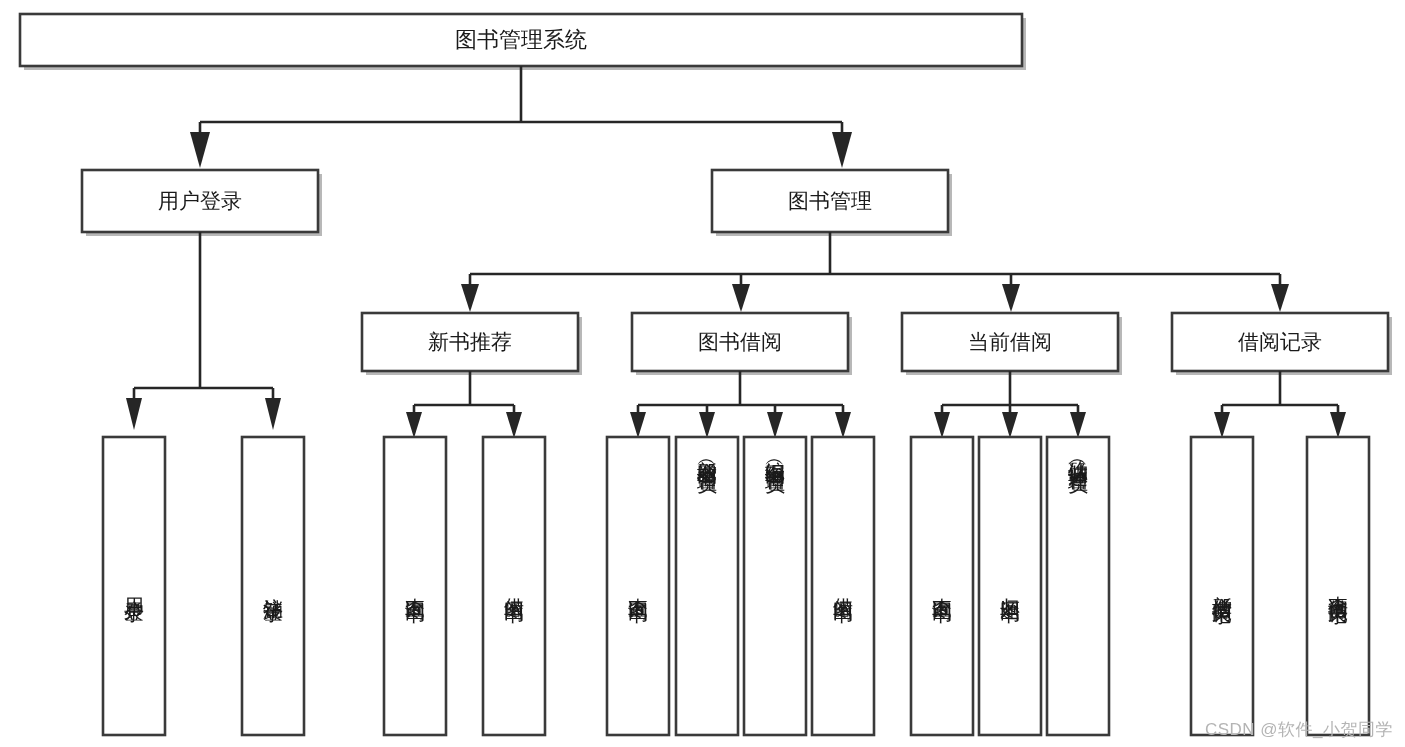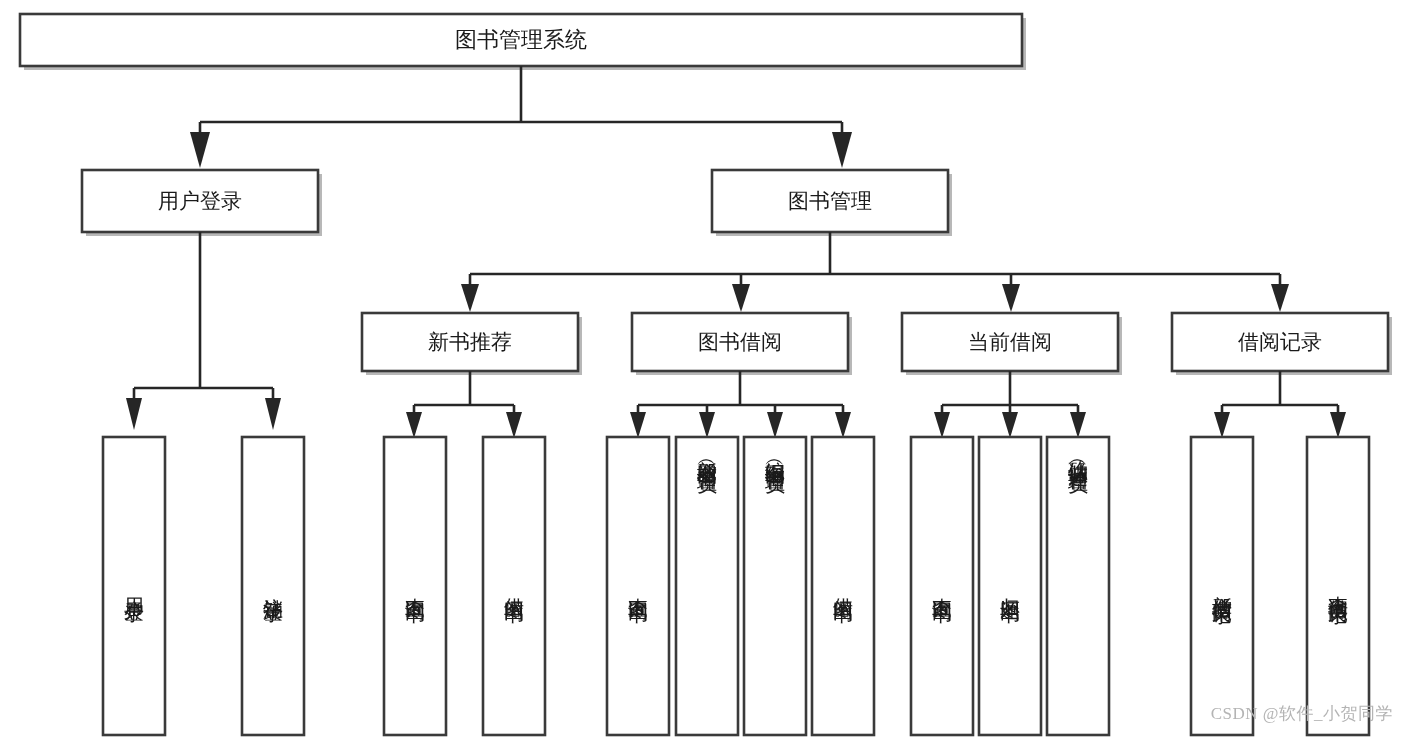--- a/index.html
+++ b/index.html
@@ -71,22 +71,22 @@
     font-family: "Liberation Sans", "DejaVu Sans", sans-serif;
     font-size: 20px;
     line-height: 1.05;
     color: #1a1a1a;
     letter-spacing: 2px;
     white-space: nowrap;
   }
   .watermark {
     position: absolute;
     right: 12px;
-    bottom: 22px;
-    font-family: Liberation Serif, serif;
+    bottom: 6px;
+    font-family: Liberation Sans, sans-serif;
     font-size: 17px;
     color: #b4b4b4;
     letter-spacing: 0.5px;
     user-select: none;
     pointer-events: none;
   }
 </style>
 </head>
 <body>
 

